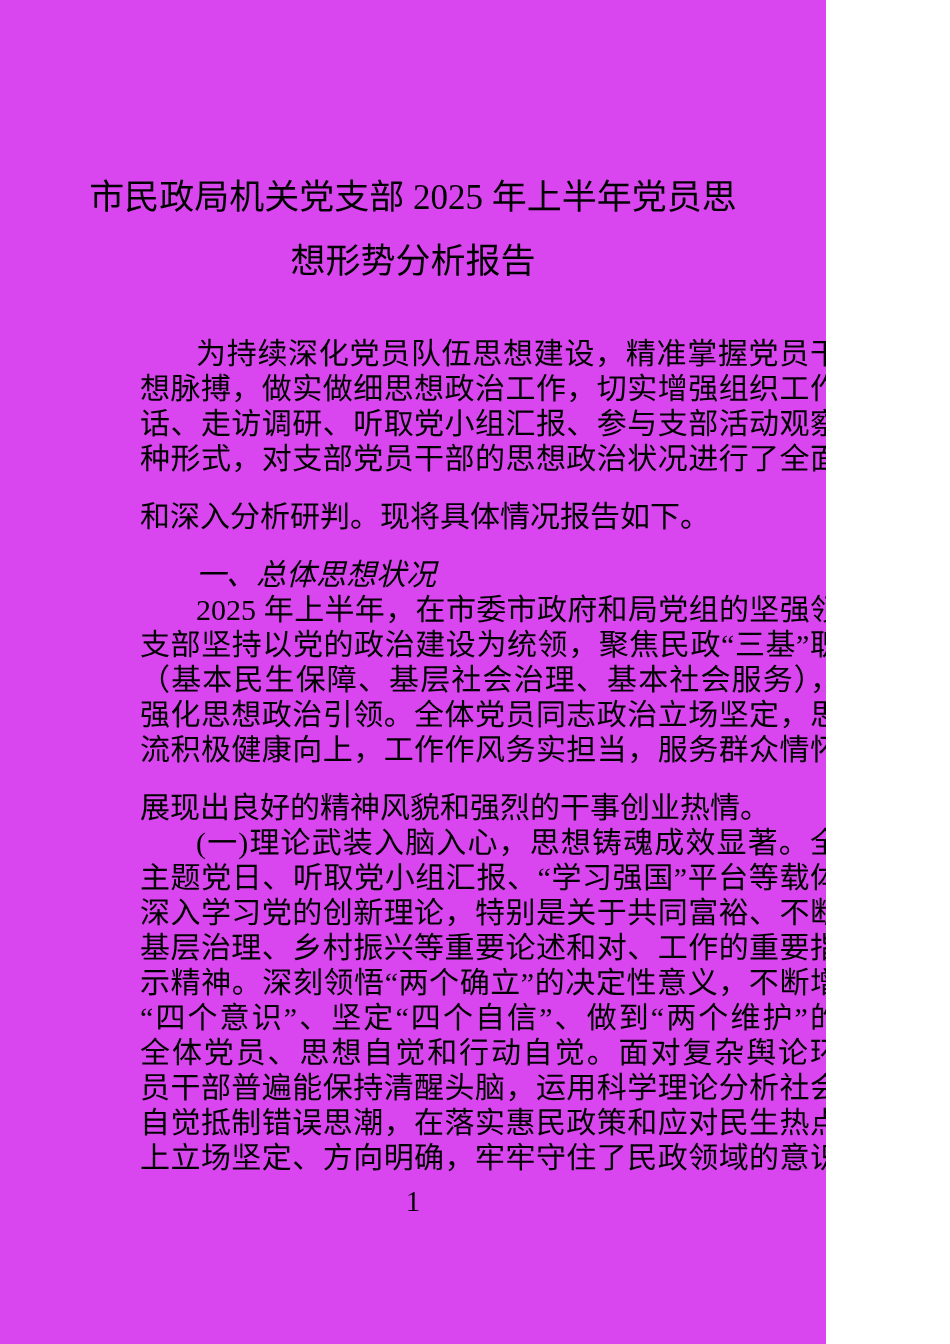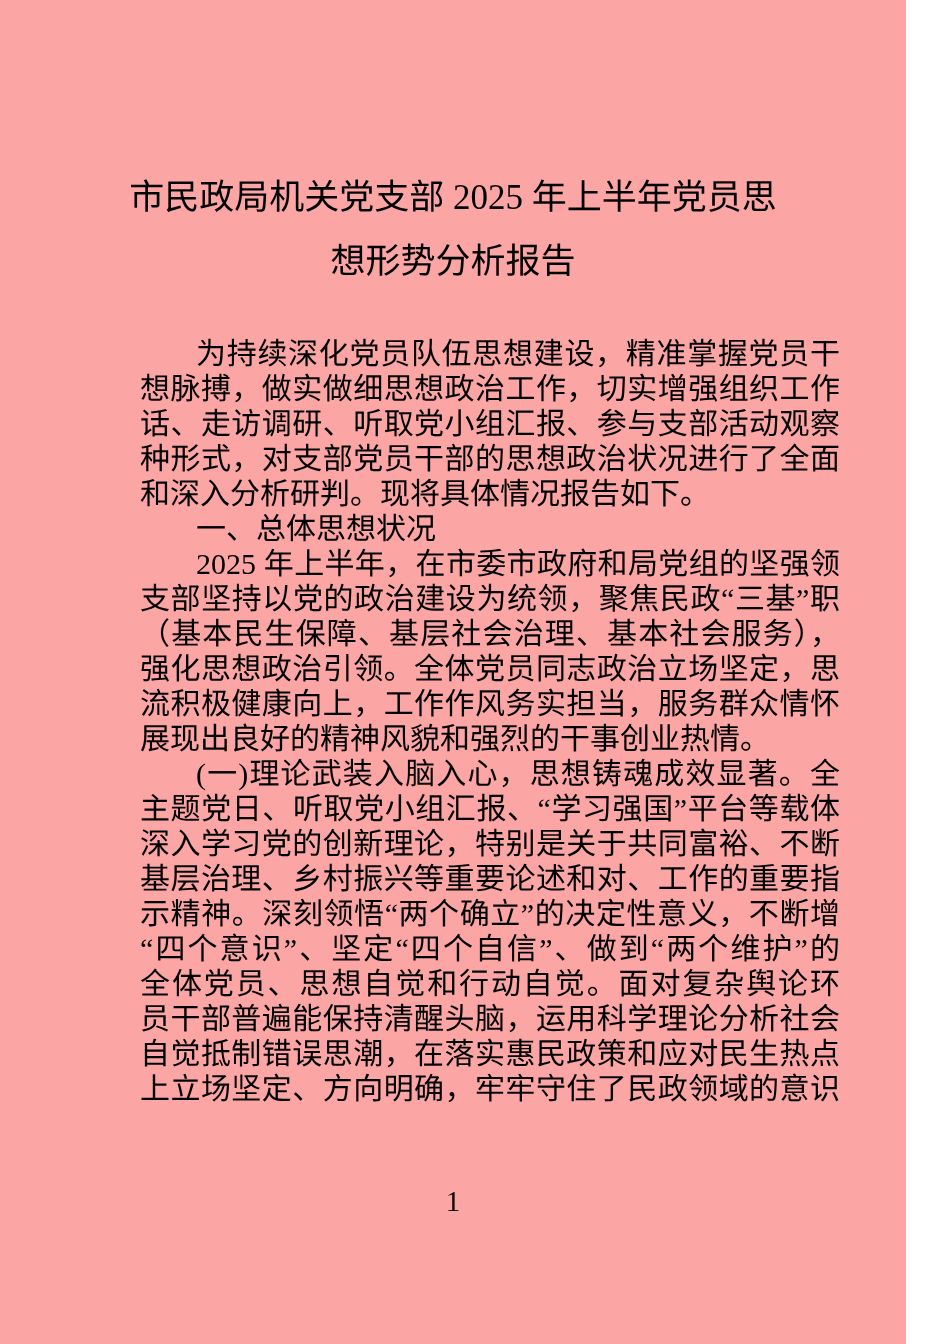--- a/index.html
+++ b/index.html
@@ -2,23 +2,23 @@
 <html lang="zh-CN"><head>
 <meta charset="utf-8">
 <style>
   html, body {
     margin: 0;
     padding: 0;
     background: #ffffff;
   }
   .page {
     position: relative;
-    width: 906px;
+    width: 826px;
     height: 1344px;
-    background: #fca5a5;
+    background: #d946ef;
     overflow: hidden;
     color: #000000;
     font-family: "Liberation Serif", "DejaVu Serif", serif;
   }
   .title-block {
     position: absolute;
     top: 166px;
     left: 0;
     width: 100%;
     text-align: center;
@@ -41,26 +41,28 @@
     width: 100%;
     box-sizing: border-box;
     height: 35px;
     overflow: hidden;
     text-align: justify;
     text-align-last: justify;
     word-break: break-all;
   }
   .line.no-fill {
     text-align-last: left;
+    margin-top: 23px;
   }
   .line.indent {
     padding-left: 56px;
   }
   .line.heading {
     font-family: "Liberation Sans", "DejaVu Sans", sans-serif;
+    font-style: italic;
   }
   .page-num {
     position: absolute;
     top: 1184px;
     left: 0;
     width: 100%;
     text-align: center;
     font-size: 29px;
     line-height: 35px;
     font-family: "Liberation Serif", "DejaVu Serif", serif;

